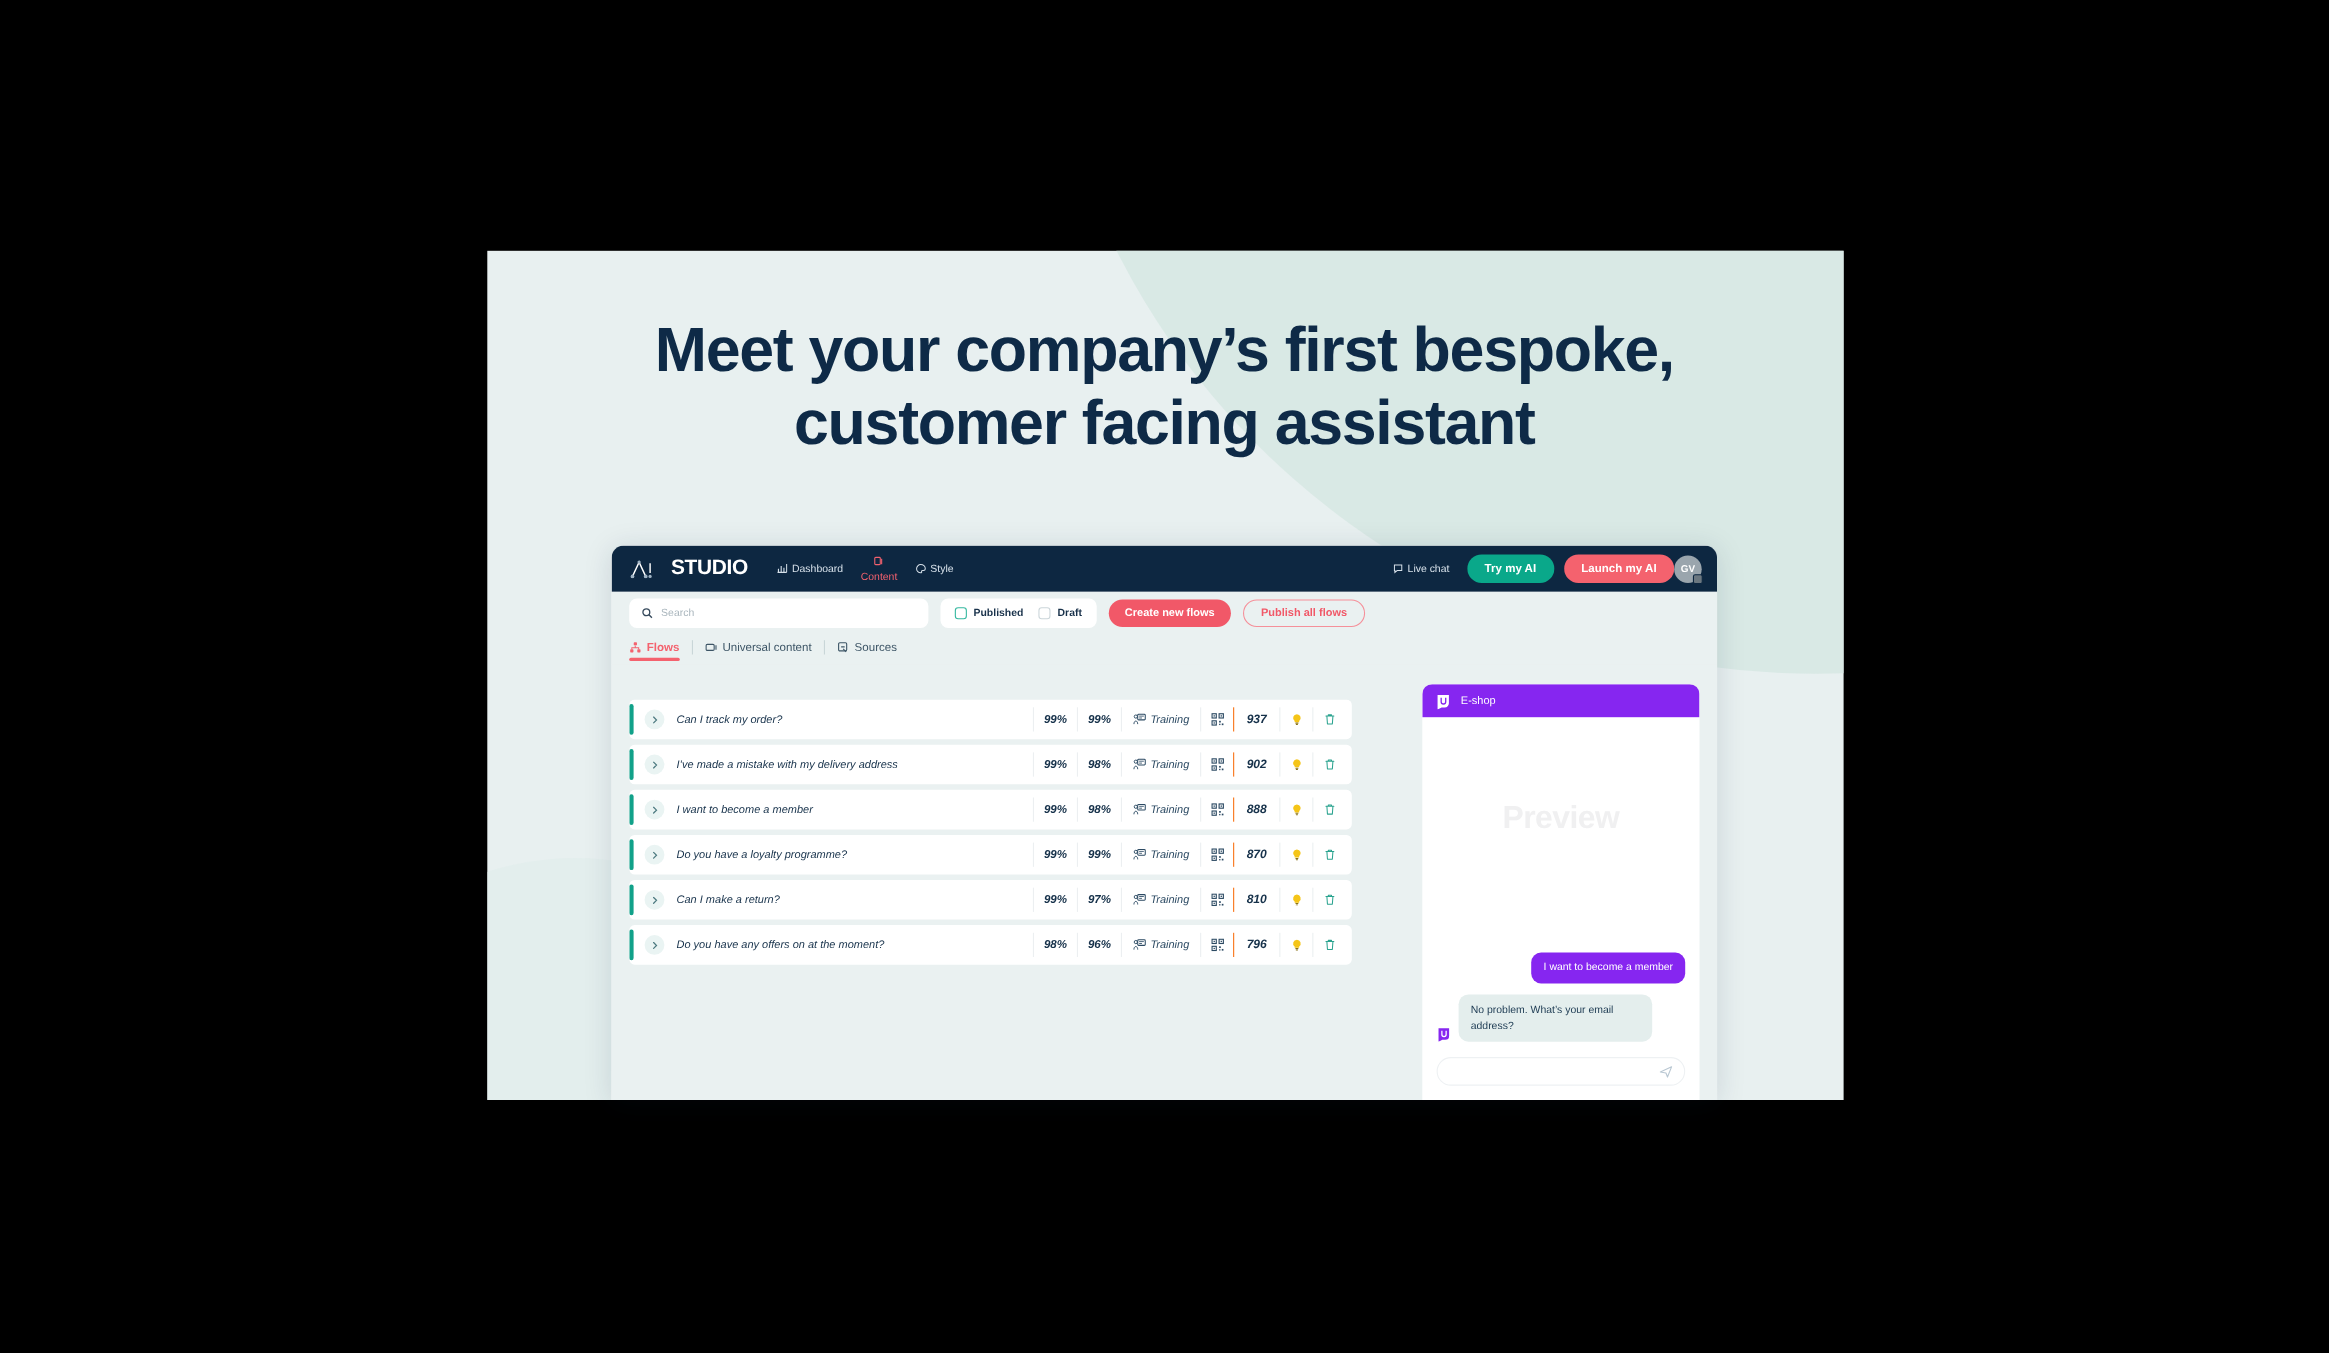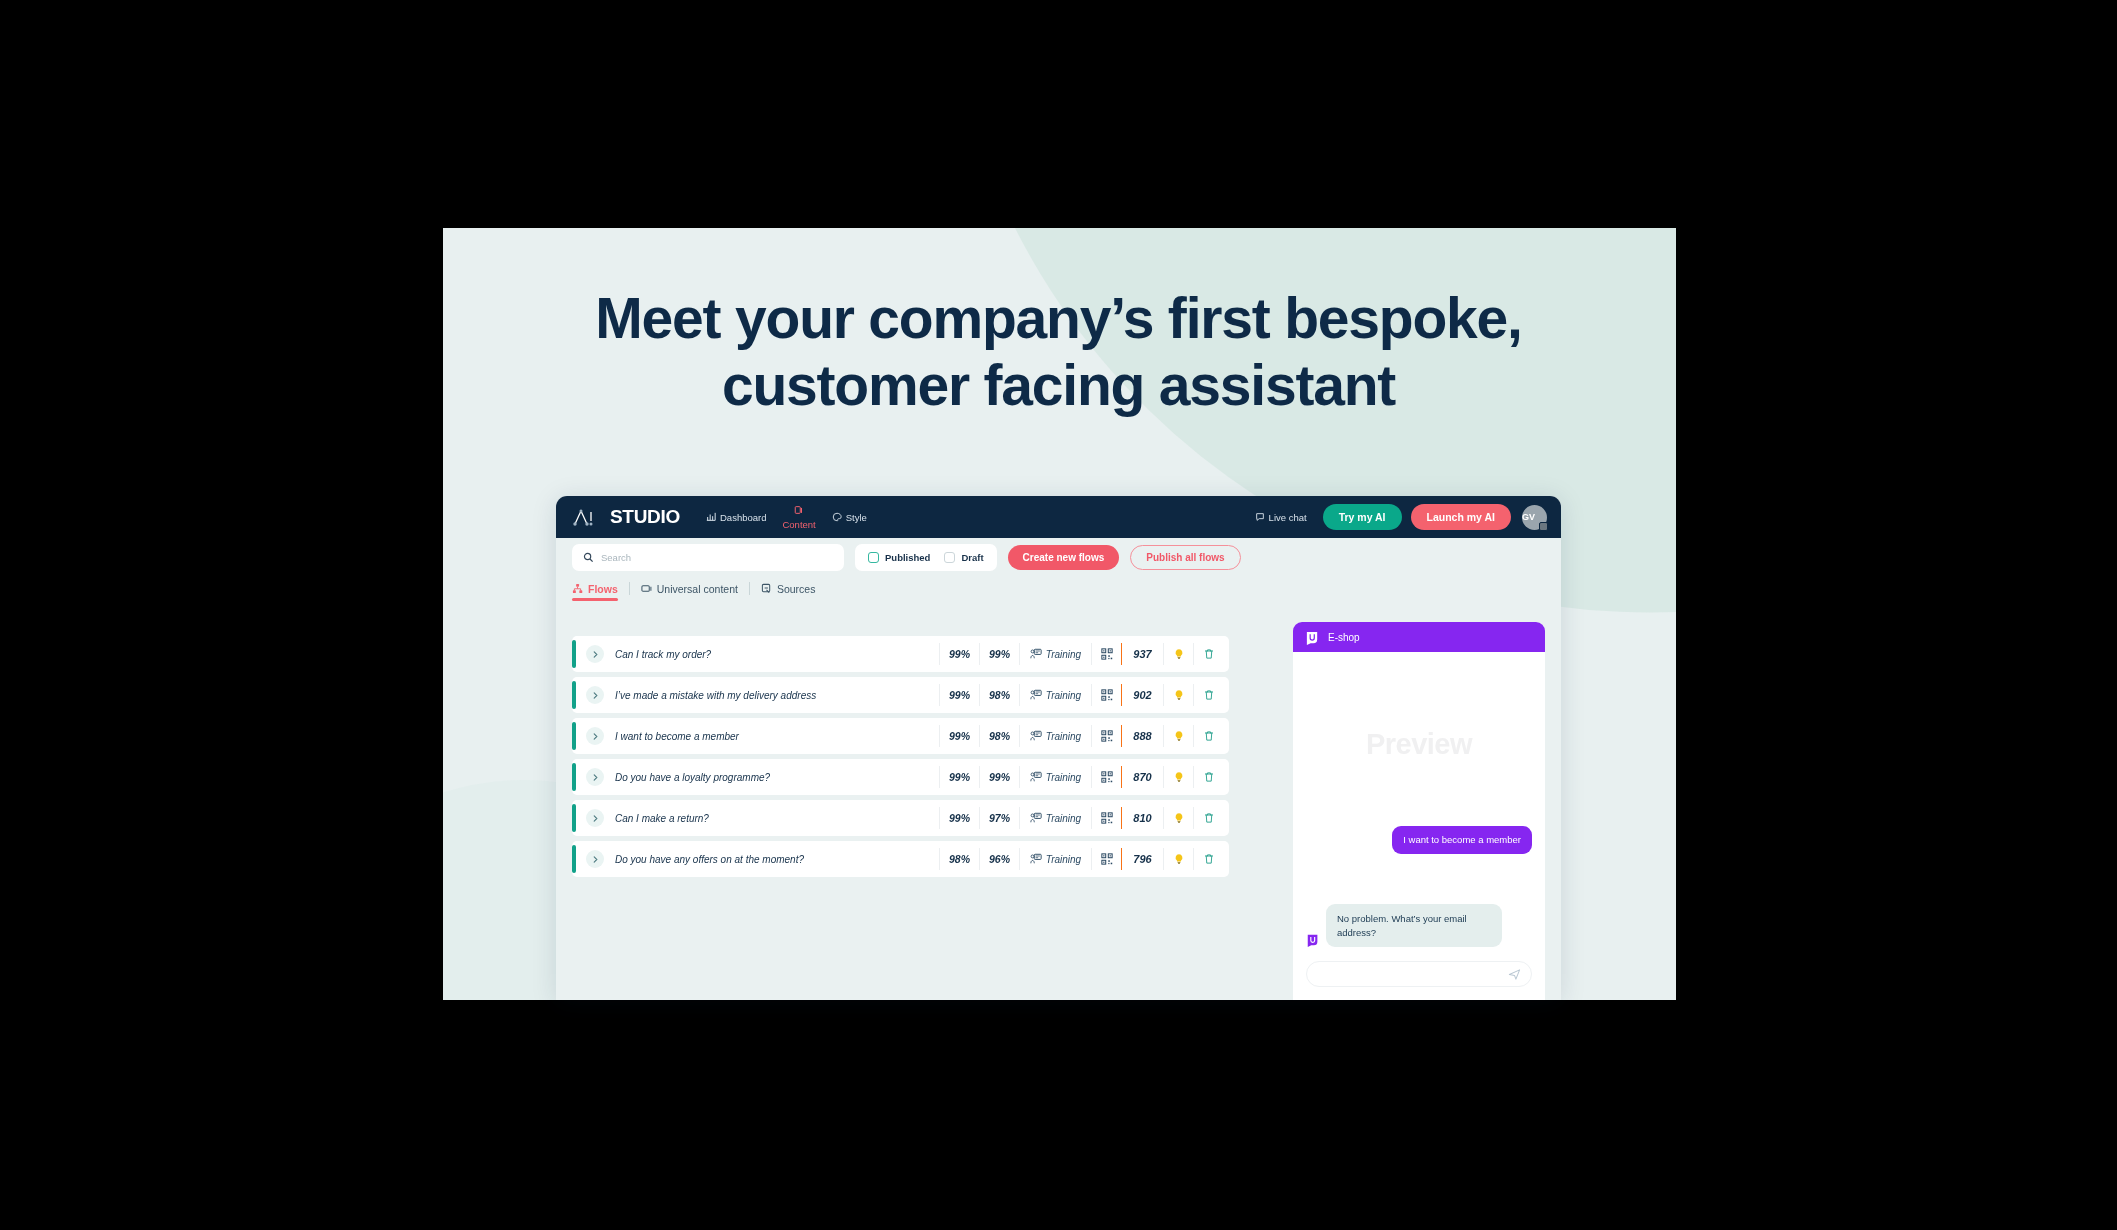--- a/index.html
+++ b/index.html
@@ -111,22 +111,22 @@
   .pill-btn {
     border-radius: 999px; font-size: 10.5px; font-weight: 600;
     padding: 7px 16px; cursor: pointer; white-space: nowrap;
   }
   #try-my-ai-button { background: #0aa88a; color: #fff; }
   #launch-my-ai-button { background: #f4626e; color: #fff; margin-left: 9px; }
   #user-avatar {
     width: 25px; height: 25px; border-radius: 50%;
     background: #9aa5ad; color: #fff;
     font-size: 9px; font-weight: 700;
-    display: flex; align-items: center; 
-    margin-left: 11px; position: relative; cursor: pointer;
+    display: flex; align-items: center; justify-content: center;
+    position: relative; cursor: pointer;
   }
   #avatar-badge {
     position: absolute; right: -1px; bottom: -1px;
     width: 9px; height: 9px; border-radius: 2px;
     background: #6b7780; border: 1.5px solid #0d2741;
   }
 
   
   #app-body { background: #eaf1f1; height: 462px; position: relative; }
 
@@ -269,21 +269,21 @@
     padding: 8px 11px; border-radius: 9px;
     margin-bottom: 10px; position: relative; z-index: 2;
   }
   #msg-bot-row {
     display: flex; align-items: flex-end; gap: 6px;
     margin-bottom: 14px; position: relative; z-index: 2;
   }
   #msg-bot-bubble {
     background: #e4eeed; color: #1c3a52;
     font-size: 9.5px; line-height: 1.4;
-    padding: 8px 11px; border-radius: 9px; max-width: 78%; margin-top: 40px;
+    padding: 8px 11px; border-radius: 9px; max-width: 78%;
   }
   #preview-input-row {
     flex: 0 0 auto; padding: 0 13px 13px 13px;
   }
   #preview-input {
     height: 26px; border: 1px solid #eef1f3; border-radius: 999px;
     display: flex; align-items: center; justify-content: flex-end;
     padding: 0 10px; cursor: text;
   }
 </style>

